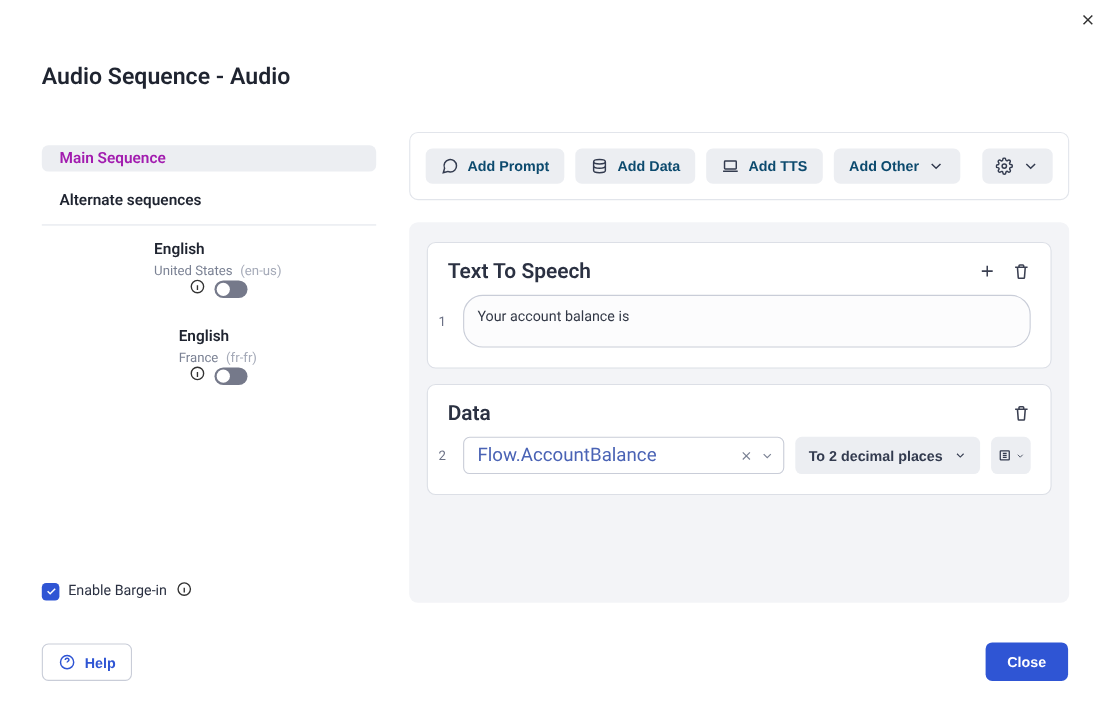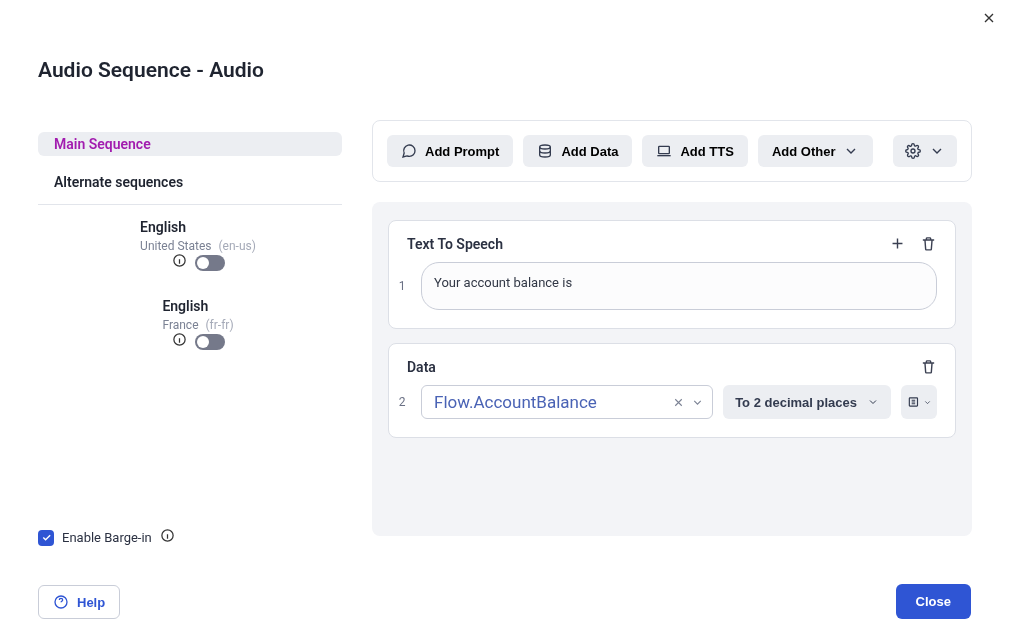--- a/index.html
+++ b/index.html
@@ -17,29 +17,29 @@
   .lang-name { font-size: 14px; font-weight: 600; color: #1f2430; }
   .lang-sub { font-size: 12px; color: #7b8294; margin-top: 4px; }
   .lang-sub .code { color: #a5aab8; margin-left: 4px; }
   .lang-right { display: flex; align-items: center; gap: 8px; }
   .info-icon svg { width: 15px; height: 15px; stroke: #333; }
   .toggle { width: 30px; height: 16px; border-radius: 999px; background: #75798a; position: relative; cursor: pointer; }
   .toggle::after { content: ""; position: absolute; left: 2px; top: 2px; width: 12px; height: 12px; background: #fff; border-radius: 50%; }
 
   .right-col { position: absolute; top: 120px; left: 372px; width: 600px; }
   .toolbar { border: 1px solid #e2e5eb; border-radius: 8px; padding: 14px; display: flex; align-items: center; gap: 10px; background: #fff; }
-  .tbtn { background: #eceef2; border: none; border-radius: 6px; padding: 8px 14px; font-size: 13px; font-weight: 600; color: #000000; display: inline-flex; align-items: center; gap: 8px; cursor: pointer; }
+  .tbtn { background: #eceef2; border: none; border-radius: 6px; padding: 8px 14px; font-size: 13px; font-weight: 600; color: #0c4a6e; display: inline-flex; align-items: flex-start; gap: 8px; cursor: pointer; }
   .tbtn svg { width: 16px; height: 16px; stroke: #333b4f; fill: none; }
   .tbtn.gear { margin-left: auto; padding: 8px 12px; }
   .chev { width: 12px; height: 12px; }
 
   .canvas { margin-top: 20px; background: #f3f4f7; border-radius: 8px; padding: 18px 16px 84px 16px; }
   .card { background: #fff; border: 1px solid #dcdfe6; border-radius: 8px; padding: 14px 18px 18px 18px; margin-bottom: 14px; }
   .card-head { display: flex; align-items: center; justify-content: space-between; margin-bottom: 10px; }
-  .card-title { font-size: 14px; font-weight: 600; color: #2b3142; }
+  .card-title { font-size: 19px; font-weight: 600; color: #2b3142; }
   .card-actions { display: flex; gap: 14px; }
   .card-actions svg { width: 17px; height: 17px; stroke: #3b4052; cursor: pointer; fill: none; }
   .card-row { display: flex; align-items: stretch; gap: 10px; }
   .row-num { width: 10px; display: flex; align-items: center; justify-content: center; font-size: 12px; color: #6b7185; margin-left: -10px; margin-right: 4px;}
   .tts-field { flex: 1; border: 1px solid #c9cdd8; border-radius: 18px; background: #fcfcfd; padding: 12px 12px; font-size: 13px; color: #323846; height: 48px; resize: none; outline: none; font-family: inherit;}
   .data-combo { flex: 1; display: flex; align-items: center; border: 1px solid #c9cdd8; border-radius: 6px; background: #fff; padding: 0 8px 0 12px; height: 34px; }
   .data-combo .val { flex: 1; font-size: 17px; color: #4a63b5; }
   .data-combo svg { width: 13px; height: 13px; stroke: #7b8294; margin-left: 6px; }
   .decimal-btn { background: #eceef2; border: none; border-radius: 6px; padding: 0 12px; height: 34px; display: inline-flex; align-items: center; gap: 10px; font-size: 13px; font-weight: 600; color: #333b4f; cursor: pointer; }
   .decimal-btn svg { width: 12px; height: 12px; stroke: #333b4f; }

